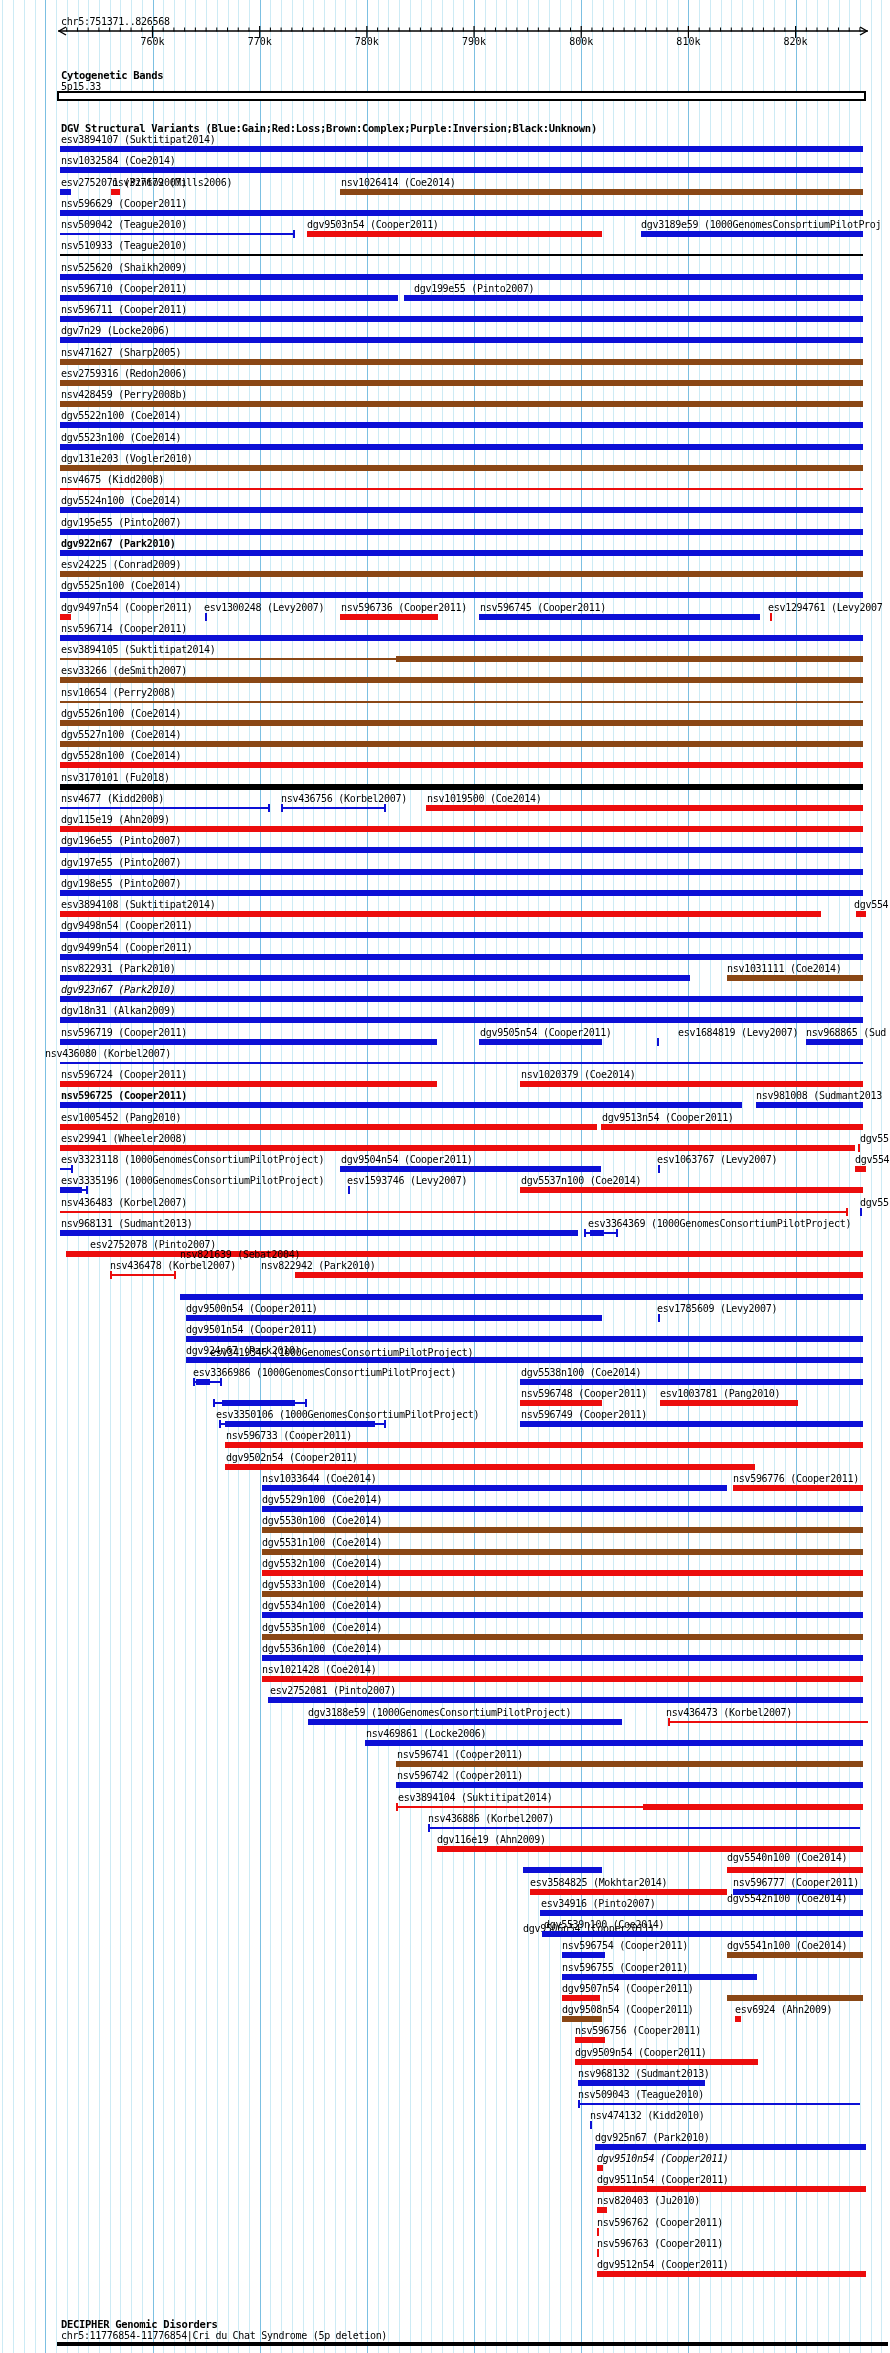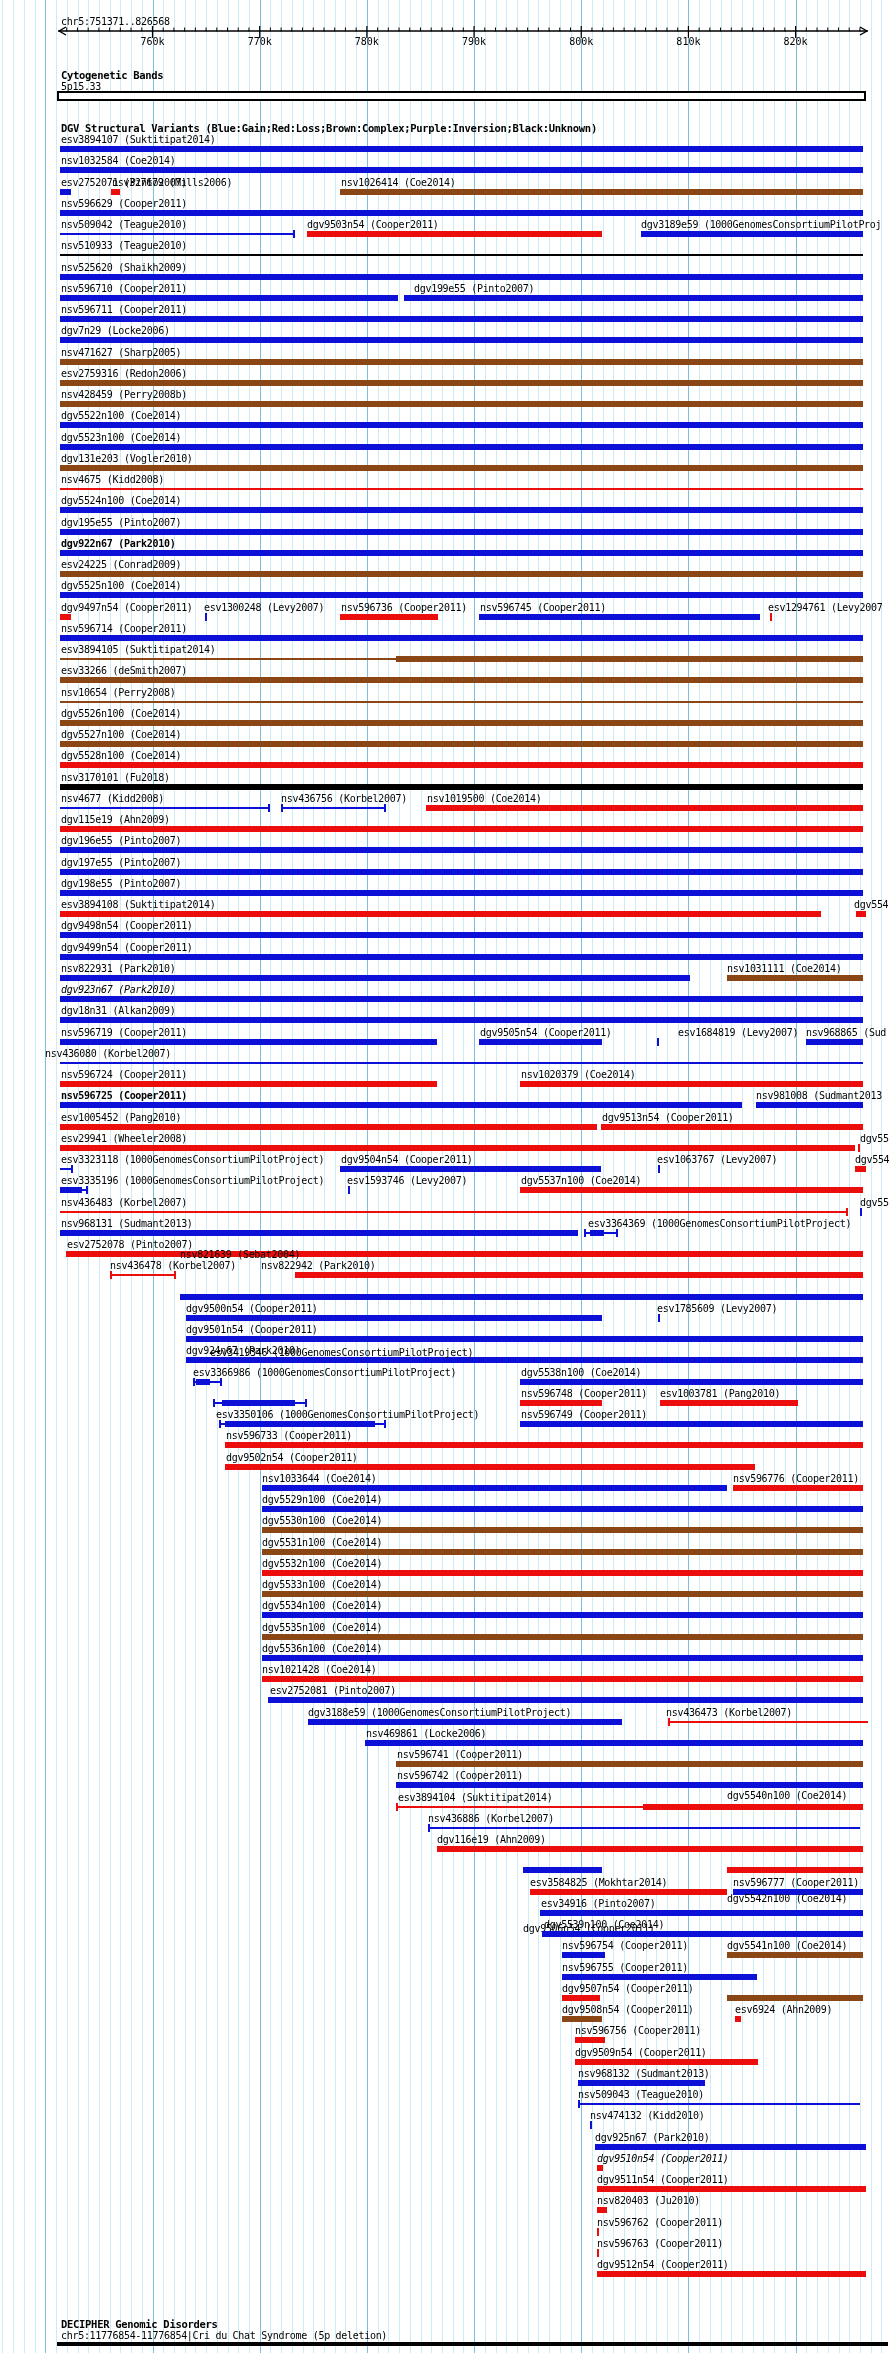--- a/index.html
+++ b/index.html
@@ -368,21 +368,21 @@
       <div class="seg" style="left: 846px; top: 1207.5px; width: 2px; height: 8px; background: rgb(236, 13, 13);"></div>
       <div class="txt" style="left: 860px; top: 1196.5px;">dgv55</div>
       <div class="seg" style="left: 860px; top: 1207.5px; width: 2px; height: 8px; background: rgb(13, 16, 214);"></div>
       <div class="txt" style="left: 61px; top: 1217.75px;">nsv968131 (Sudmant2013)</div>
       <div class="seg" style="left: 60px; top: 1229.75px; width: 518px; height: 6px; background: rgb(13, 16, 214);"></div>
       <div class="txt" style="left: 588px; top: 1217.75px;">esv3364369 (1000GenomesConsortiumPilotProject)</div>
       <div class="seg" style="left: 584px; top: 1231.75px; width: 34px; height: 2px; background: rgb(13, 16, 214);"></div>
       <div class="seg" style="left: 584px; top: 1228.75px; width: 2px; height: 8px; background: rgb(13, 16, 214);"></div>
       <div class="seg" style="left: 616px; top: 1228.75px; width: 2px; height: 8px; background: rgb(13, 16, 214);"></div>
       <div class="seg" style="left: 590px; top: 1229.75px; width: 14px; height: 6px; background: rgb(13, 16, 214);"></div>
-      <div class="txt" style="left: 67px; top: 1239px;">esv2752078 (Pinto2007)</div>
+      <div class="txt" style="left: 67px; top: 1239px; padding-left: 23px;">esv2752078 (Pinto2007)</div>
       <div class="seg" style="left: 66px; top: 1251px; width: 797px; height: 6px; background: rgb(236, 13, 13);"></div>
       <div class="txt" style="left: 110px; top: 1260.25px;">nsv436478 (Korbel2007)</div>
       <div class="seg" style="left: 110px; top: 1274.25px; width: 66px; height: 2px; background: rgb(236, 13, 13);"></div>
       <div class="seg" style="left: 110px; top: 1271.25px; width: 2px; height: 8px; background: rgb(236, 13, 13);"></div>
       <div class="seg" style="left: 174px; top: 1271.25px; width: 2px; height: 8px; background: rgb(236, 13, 13);"></div>
       <div class="txt" style="left: 261px; top: 1260.25px;">nsv822942 (Park2010)</div>
       <div class="seg" style="left: 295px; top: 1272.25px; width: 568px; height: 6px; background: rgb(236, 13, 13);"></div>
       <div class="txt" style="left: 180px; top: 1249px;">nsv821639 (Sebat2004)</div>
       <div class="seg" style="left: 180px; top: 1293.5px; width: 683px; height: 6px; background: rgb(13, 16, 214);"></div>
       <div class="txt" style="left: 186px; top: 1302.75px;">dgv9500n54 (Cooper2011)</div>
@@ -459,21 +459,21 @@
       <div class="seg" style="left: 396px; top: 1805.5px; width: 247px; height: 2px; background: rgb(236, 13, 13);"></div>
       <div class="seg" style="left: 396px; top: 1802.5px; width: 2px; height: 8px; background: rgb(236, 13, 13);"></div>
       <div class="seg" style="left: 643px; top: 1803.5px; width: 220px; height: 6px; background: rgb(236, 13, 13);"></div>
       <div class="txt" style="left: 428px; top: 1812.75px;">nsv436886 (Korbel2007)</div>
       <div class="seg" style="left: 428px; top: 1826.75px; width: 432px; height: 2px; background: rgb(13, 16, 214);"></div>
       <div class="seg" style="left: 428px; top: 1823.75px; width: 2px; height: 8px; background: rgb(13, 16, 214);"></div>
       <div class="txt" style="left: 437px; top: 1834px;">dgv116e19 (Ahn2009)</div>
       <div class="seg" style="left: 437px; top: 1846px; width: 426px; height: 6px; background: rgb(236, 13, 13);"></div>
       <div class="txt" style="left: 523px; top: 1923px;">dgv9506n54 (Cooper2011)</div>
       <div class="seg" style="left: 523px; top: 1867.25px; width: 79px; height: 6px; background: rgb(13, 16, 214);"></div>
-      <div class="txt" style="left: 727px; top: 1790px;">dgv5540n100 (Coe2014)</div>
+      <div class="txt" style="left: 727px; top: 1852px;">dgv5540n100 (Coe2014)</div>
       <div class="seg" style="left: 727px; top: 1867.25px; width: 136px; height: 6px; background: rgb(236, 13, 13);"></div>
       <div class="txt" style="left: 530px; top: 1876.5px;">esv3584825 (Mokhtar2014)</div>
       <div class="seg" style="left: 530px; top: 1888.5px; width: 197px; height: 6px; background: rgb(236, 13, 13);"></div>
       <div class="txt" style="left: 733px; top: 1876.5px;">nsv596777 (Cooper2011)</div>
       <div class="seg" style="left: 733px; top: 1888.5px; width: 130px; height: 6px; background: rgb(13, 16, 214);"></div>
       <div class="txt" style="left: 541px; top: 1897.75px;">esv34916 (Pinto2007)</div>
       <div class="seg" style="left: 540px; top: 1909.75px; width: 323px; height: 6px; background: rgb(13, 16, 214);"></div>
       <div class="txt" style="left: 544px; top: 1919px;">dgv5539n100 (Coe2014)</div>
       <div class="seg" style="left: 542px; top: 1931px; width: 321px; height: 6px; background: rgb(13, 16, 214);"></div>
       <div class="txt" style="left: 562px; top: 1940.25px;">nsv596754 (Cooper2011)</div>

